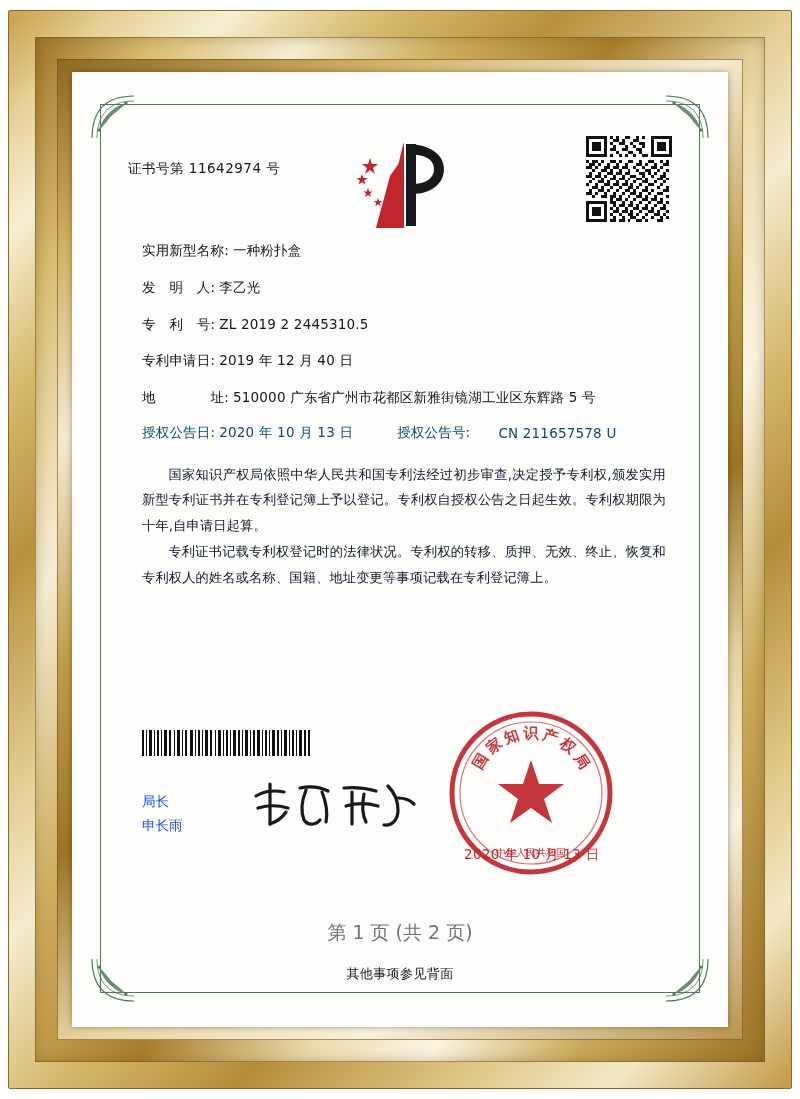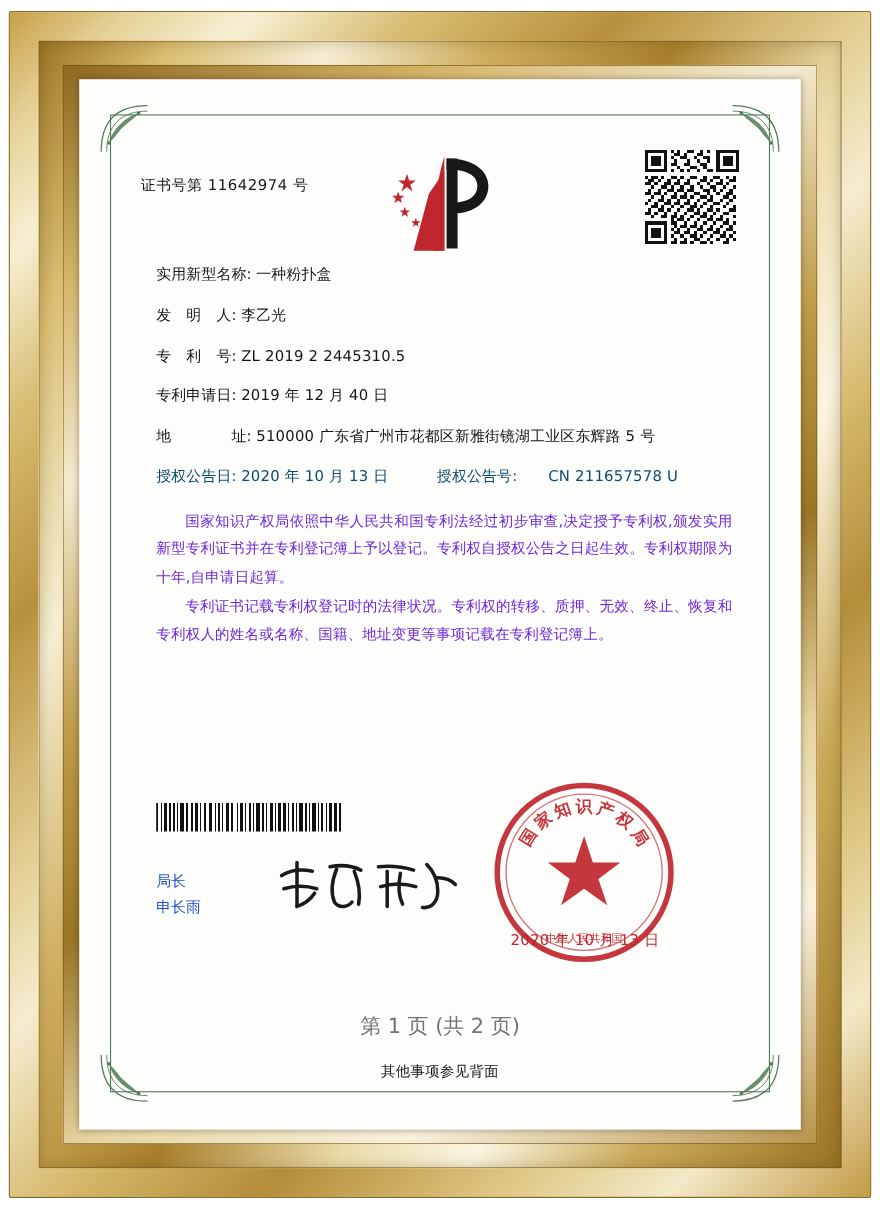--- a/index.html
+++ b/index.html
@@ -177,21 +177,21 @@
     margin-left: 44px;
     display: flex;
     align-items: center;
     gap: 24px;
   }
 
   
   .para {
     font-size: 13.2px;
     line-height: 1.95;
-    color: #6d28d9;
+    color: #0f172a;
     text-align: justify;
     text-indent: 2em;
     margin: 0;
     letter-spacing: 0.2px;
     padding-left: 14px;
     padding-right: 6px;
   }
   .para.first { margin-top: 20px; }
 
   

